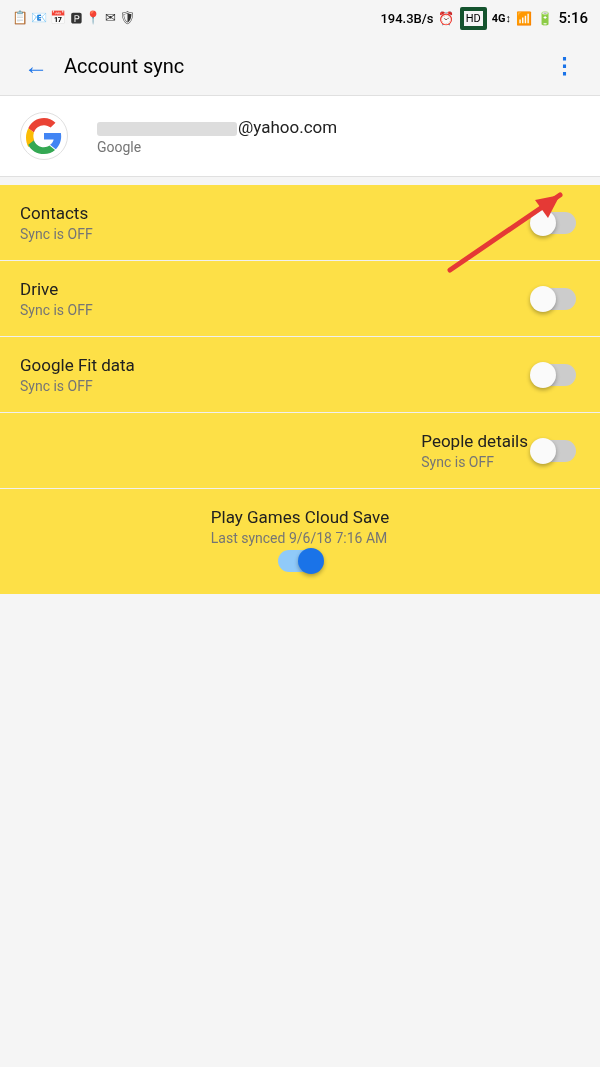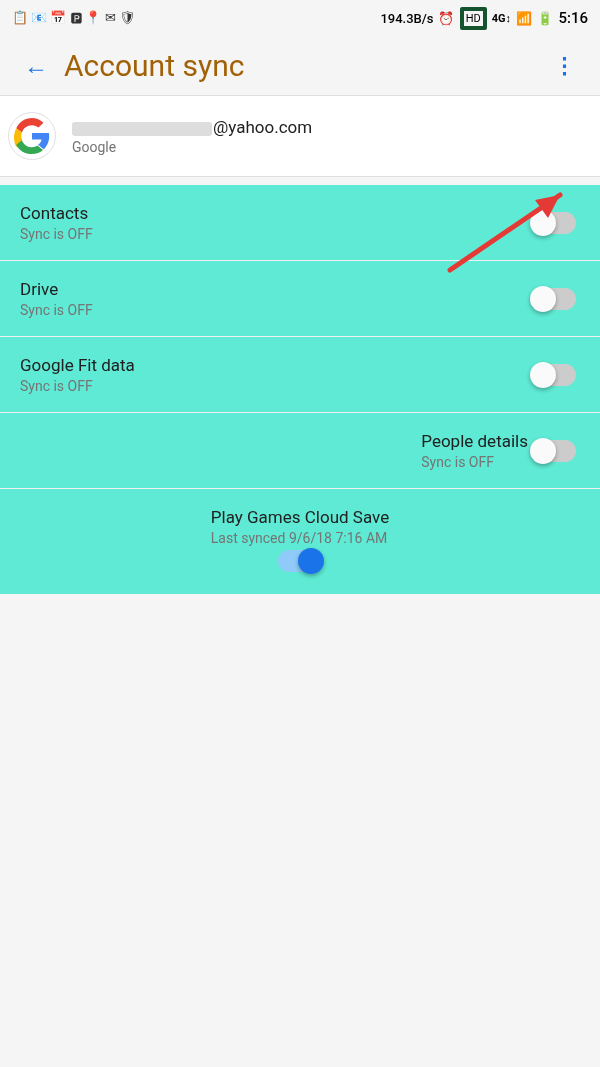--- a/index.html
+++ b/index.html
@@ -58,47 +58,47 @@
       justify-content: center;
       cursor: pointer;
       margin-right: 8px;
     }
     .back-arrow {
       color: #1a73e8;
       font-size: 24px;
     }
     .app-bar-title {
       flex: 1;
-      font-size: 30px;
+      font-size: 20px;
       font-weight: 400;
-      color: #a16207;
+      color: #000000;
     }
     .more-btn {
       width: 40px;
       height: 40px;
       display: flex;
       align-items: center;
       justify-content: center;
       cursor: pointer;
     }
     .more-icon {
       color: #1a73e8;
       font-size: 22px;
       letter-spacing: -1px;
       font-weight: 900;
       line-height: 1;
     }
 
     
     .account-section {
       background: #fff;
-      padding: 16px 8px;
-      display: flex;
-      align-items: center;
-      gap: 16px;
+      padding: 16px 20px;
+      display: flex;
+      align-items: center;
+      gap: 29px;
       border-bottom: 1px solid #e0e0e0;
     }
     .google-logo {
       width: 48px;
       height: 48px;
       border-radius: 50%;
       background: #fff;
       border: 1px solid #e0e0e0;
       display: flex;
       align-items: center;
@@ -129,21 +129,21 @@
       margin-right: 1px;
       opacity: 0.5;
     }
     .account-type {
       font-size: 14px;
       color: #757575;
     }
 
     
     .sync-list {
-      background: #5eead4;
+      background: #fde047;
       margin-top: 8px;
     }
 
     
     .sync-item {
       display: flex;
       align-items: center;
       justify-content: space-between;
       padding: 18px 20px;
       border-bottom: 1px solid #f0f0f0;

